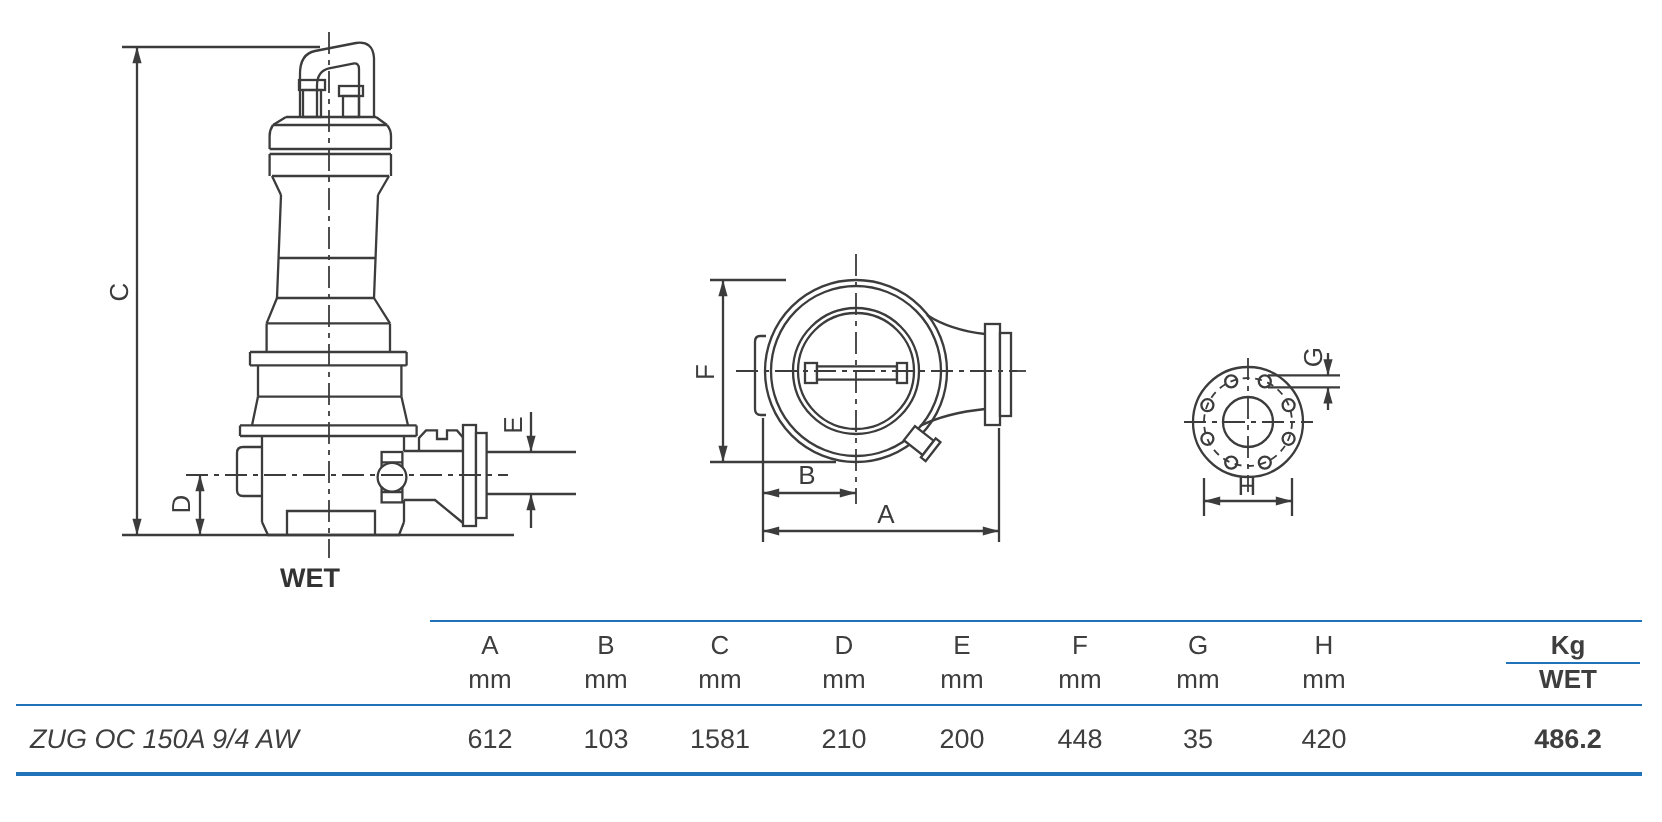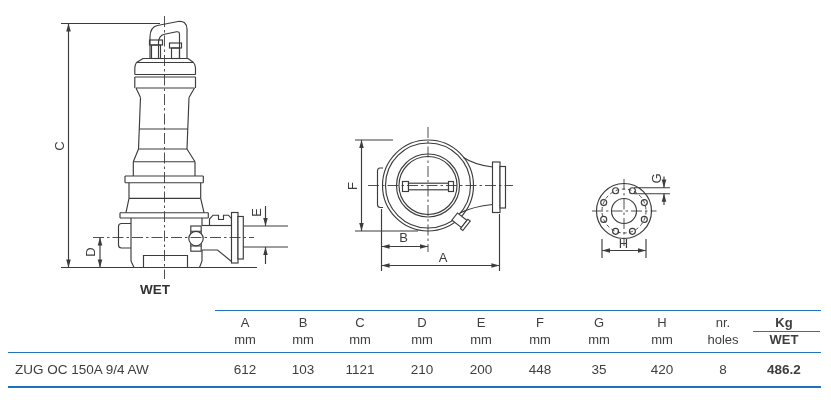--- a/index.html
+++ b/index.html
@@ -14,21 +14,21 @@
   svg.draw .dim{stroke-width:1;}
   svg.draw .arrfill{fill:#3c3c3c;stroke:none;}
   svg.draw text{fill:#3c3c3c;stroke:none;font-size:13px;font-family:"Liberation Sans","DejaVu Sans",sans-serif;}
   svg.draw text.cap{font-weight:bold;font-size:13.5px;fill:#333;}
   .table-area{position:absolute;left:0;top:0;width:831px;height:411px;}
   .ln{position:absolute;background:#2173b9;}
   .col{position:absolute;top:310px;width:68px;height:80px;text-align:center;color:#3e3e3e;}
   .col .th1{position:absolute;top:5px;left:0;width:100%;font-size:13px;line-height:15px;}
   .col .th2{position:absolute;top:22px;left:0;width:100%;font-size:13px;line-height:15px;}
   .col .td{position:absolute;top:52px;left:0;width:100%;font-size:13.5px;line-height:16px;text-align:center;}
-  .rowlabel{position:absolute;left:15px;top:362px;font-size:13.5px;line-height:16px;color:#3e3e3e;white-space:nowrap;}
+  .rowlabel{position:absolute;left:15px;top:362px;font-size:13.5px;line-height:16px;color:#3e3e3e;white-space:nowrap;font-style:italic;}
 </style>
 </head>
 <body>
 
 <div class="stage">
 
   <svg class="draw" width="831" height="411" viewBox="0 0 831 411">
     <defs>
       <marker id="arr" markerUnits="userSpaceOnUse" markerWidth="9" markerHeight="7" refX="8.4" refY="3" orient="auto-start-reverse">
         <path class="arrfill" d="M0.3,0.7 L8.4,3 L0.3,5.3 Z"></path>
@@ -207,21 +207,21 @@
       <span class="td">612</span>
     </div>
     <div class="col" style="left:269px;">
       <span class="th1">B</span>
       <span class="th2">mm</span>
       <span class="td">103</span>
     </div>
     <div class="col" style="left:326px;">
       <span class="th1">C</span>
       <span class="th2">mm</span>
-      <span class="td">1121</span>
+      <span class="td">1581</span>
     </div>
     <div class="col" style="left:388px;">
       <span class="th1">D</span>
       <span class="th2">mm</span>
       <span class="td">210</span>
     </div>
     <div class="col" style="left:447px;">
       <span class="th1">E</span>
       <span class="th2">mm</span>
       <span class="td">200</span>
@@ -233,25 +233,20 @@
     </div>
     <div class="col" style="left:565px;">
       <span class="th1">G</span>
       <span class="th2">mm</span>
       <span class="td">35</span>
     </div>
     <div class="col" style="left:628px;">
       <span class="th1">H</span>
       <span class="th2">mm</span>
       <span class="td">420</span>
-    </div>
-    <div class="col" style="left:689px;">
-      <span class="th1">nr.</span>
-      <span class="th2">holes</span>
-      <span class="td">8</span>
     </div>
     <div class="col" style="left:750px;font-weight:bold;">
       <span class="th1">Kg</span>
       <span class="th2">WET</span>
       <span class="td">486.2</span>
     </div>
   </div>
 
 </div>
 

